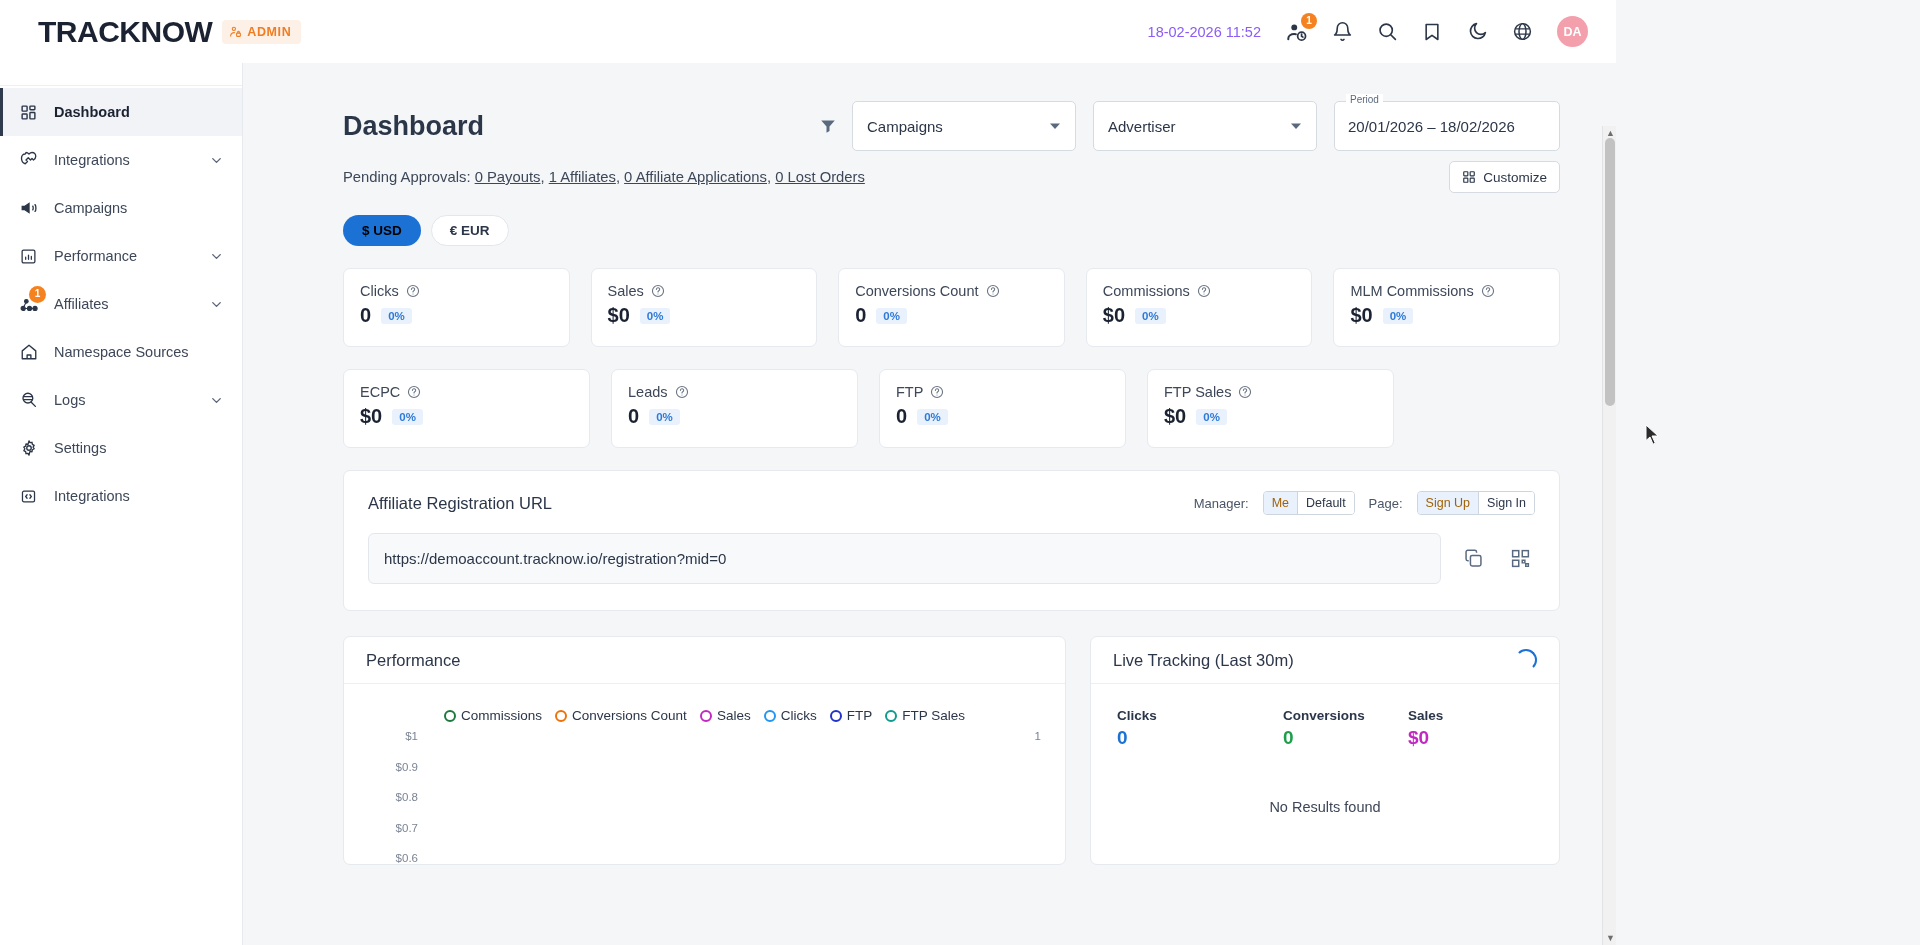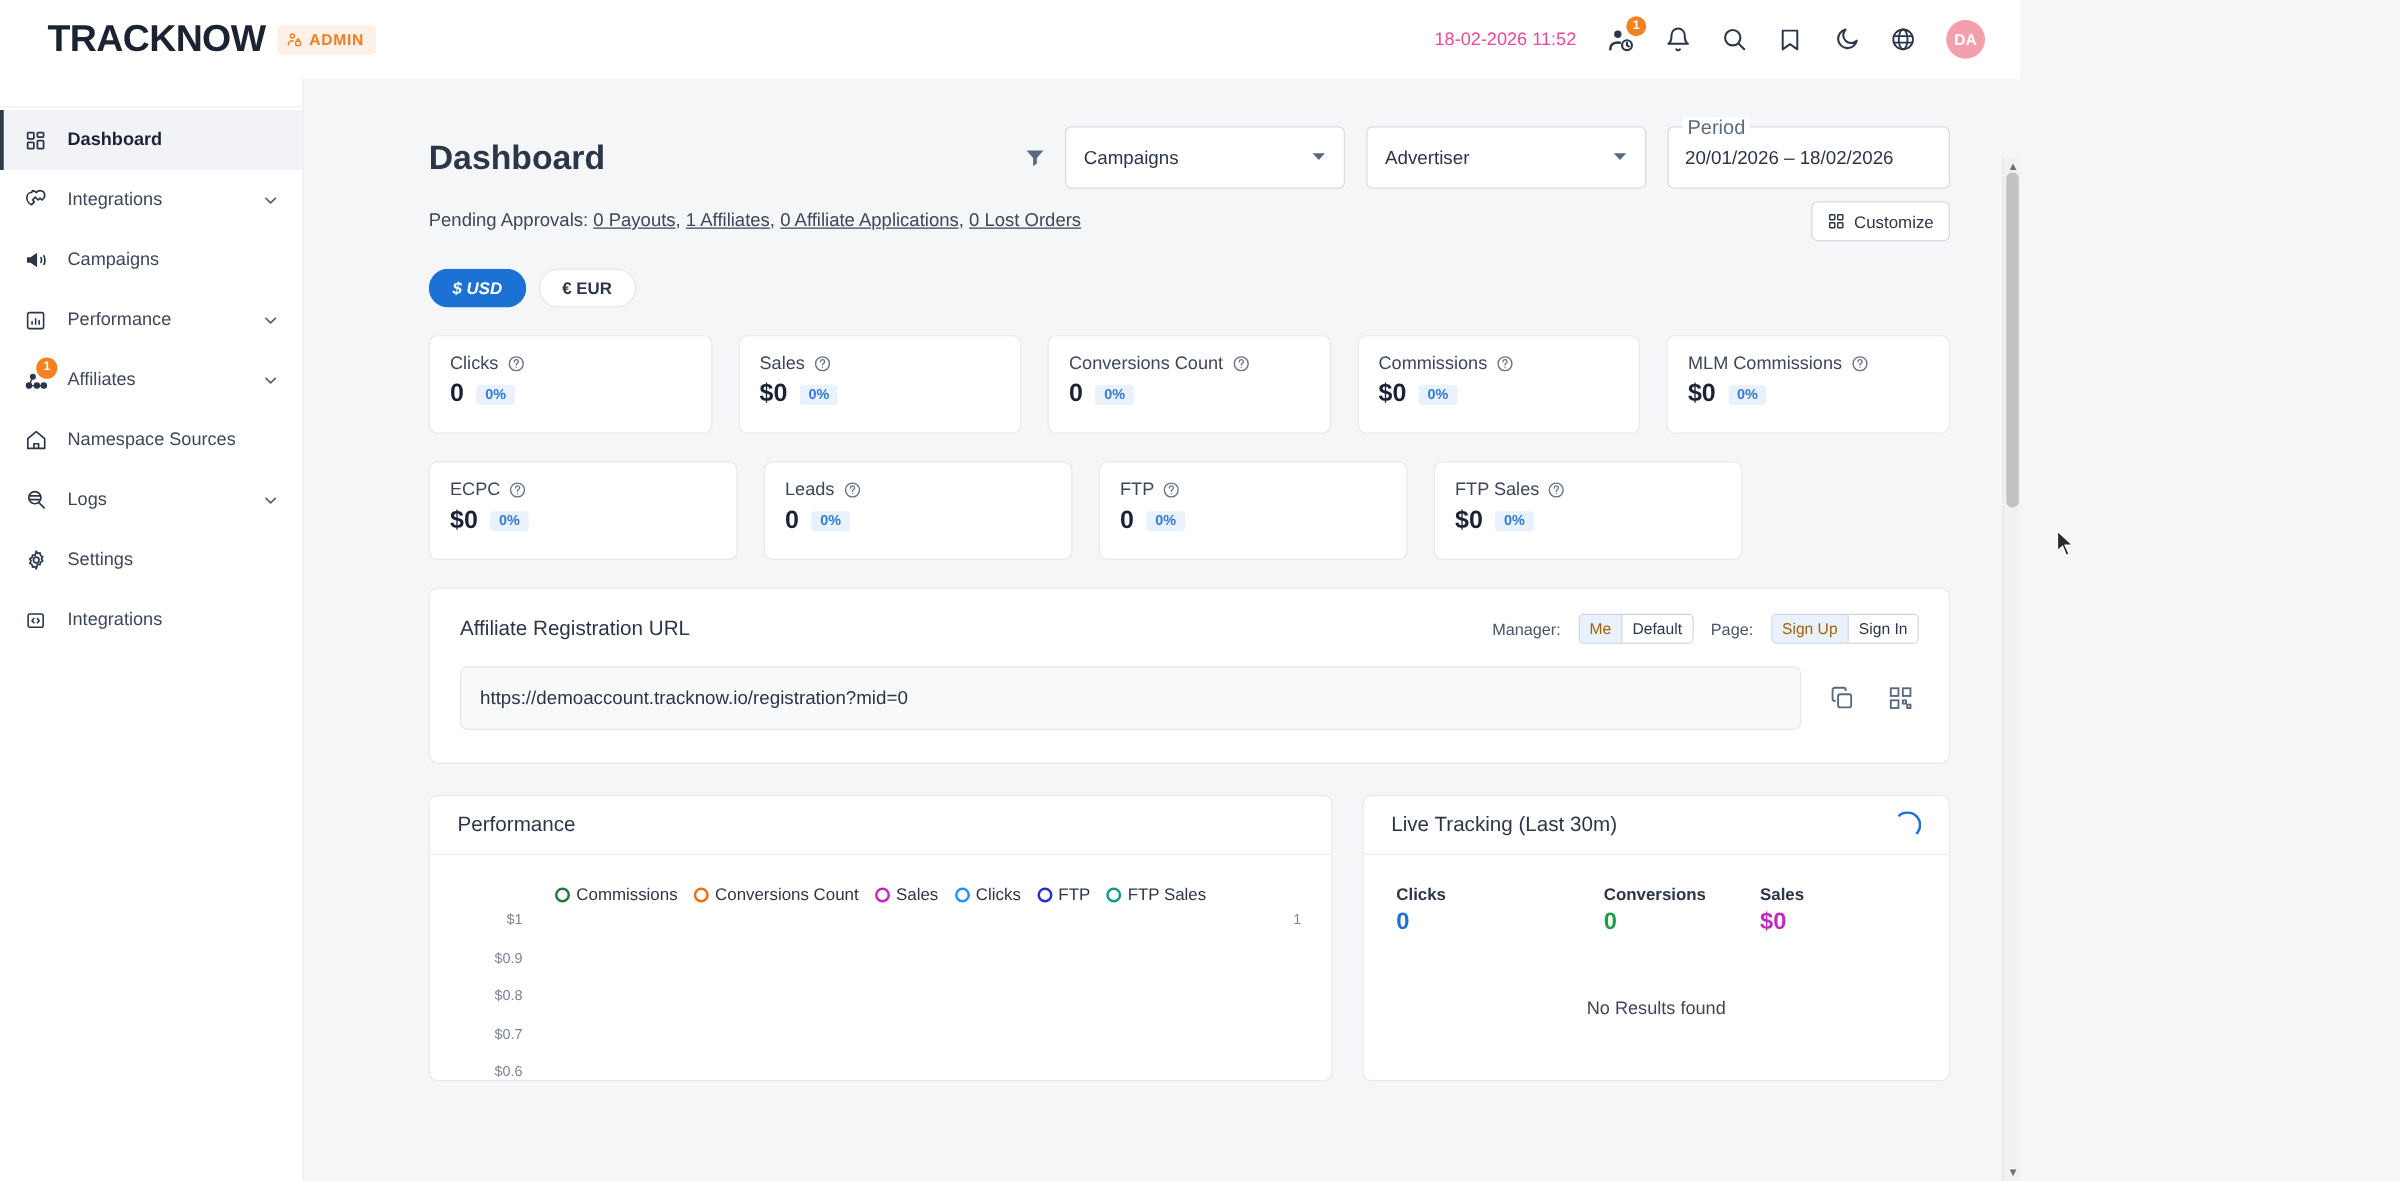--- a/index.html
+++ b/index.html
@@ -22,21 +22,21 @@
     font-family: "Liberation Sans", sans-serif; white-space: nowrap;
   }
   .admin-chip {
     margin-left: 10px; background: #fdf0e6; color: #f07d22; font-size: 12.5px;
     font-weight: 700; letter-spacing: .6px; padding: 5px 10px 5px 7px; border-radius: 4px;
     display: flex; align-items: center; gap: 5px; white-space: nowrap;
   }
   .topbar-right {
     margin-left: auto; display: flex; align-items: center; gap: 21px; padding-right: 28px;
   }
-  .datetime { font-size: 14.5px; color: #ec4899; white-space: nowrap; margin-right: 3px; }
+  .datetime { font-size: 14.5px; color: #8b5cf6; white-space: nowrap; margin-right: 3px; }
   .ticon { position: relative; width: 24px; height: 24px; display: flex; align-items: center; justify-content: center; color: #2b3648; cursor: pointer; }
   .ticon svg { display: block; }
   .badge-dot {
     position: absolute; top: -7px; right: -8px; background: #f58220; color: #fff;
     font-size: 10px; font-weight: 700; min-width: 16px; height: 16px; border-radius: 50%;
     display: flex; align-items: center; justify-content: center; line-height: 1;
   }
   .avatar {
     width: 31px; height: 31px; border-radius: 50%; background: #f3a0ac; color: #fff;
     font-size: 12.5px; font-weight: 700; display: flex; align-items: center; justify-content: center;
@@ -87,38 +87,38 @@
     width: 224px; height: 50px; background: #fff; border: 1px solid #d6dbe2; border-radius: 5px;
     display: flex; align-items: center; padding: 0 14px; font-size: 15px; color: #2b3648; cursor: pointer;
   }
   .select .caret { margin-left: auto; color: #5a6a7e; }
   .period {
     position: relative; width: 226px; height: 50px; background: #fff; border: 1px solid #d6dbe2;
     border-radius: 5px; display: flex; align-items: center; padding: 0 13px; font-size: 15px; color: #2b3648; cursor: pointer;
   }
   .period .legend {
     position: absolute; top: -8px; left: 11px; background: #fff; padding: 0 4px;
-    font-size: 16px; color: #5a6a7e;
+    font-size: 10px; color: #5a6a7e;
   }
 
   .pending-row { display:flex; align-items:center; margin-top: 2px; }
   .pending { font-size: 14.8px; color: #3d4758; }
   .pending a { color: #3d4758; text-decoration: underline; cursor: pointer; }
   .customize-btn {
     margin-left: auto; background: #fff; border: 1px solid #d6dbe2; border-radius: 5px;
     height: 32px; display: flex; align-items: center; gap: 7px; padding: 0 12px;
     font-size: 13.5px; color: #2b3648; cursor: pointer;
   }
 
   .cur-toggle { display: flex; gap: 10px; margin-top: 22px; }
   .cur-btn {
     height: 31px; border-radius: 16px; padding: 0 18px; font-size: 13.5px; font-weight: 700;
     display: flex; align-items: center; justify-content: center; cursor: pointer; border: 1px solid transparent;
   }
-  .cur-btn.on { background: #1b72d4; color: #ffffff; font-style: italic; }
+  .cur-btn.on { background: #1b72d4; color: #000000; }
   .cur-btn.off { background: #fff; color: #2b3648; border-color: #e3e7ec; }
 
   .cards { display: flex; gap: 21px; margin-top: 22px; }
   .card {
     flex: 1 1 0; background: #fff; border: 1px solid #e6e9ee; border-radius: 7px;
     height: 79px; padding: 14px 16px 0;
   }
   .card-head { display: flex; align-items: center; gap: 7px; }
   .card-title { font-size: 14.5px; color: #3d4758; white-space: nowrap; }
   .help-ico { color: #6b7585; display: flex; cursor: pointer; }

